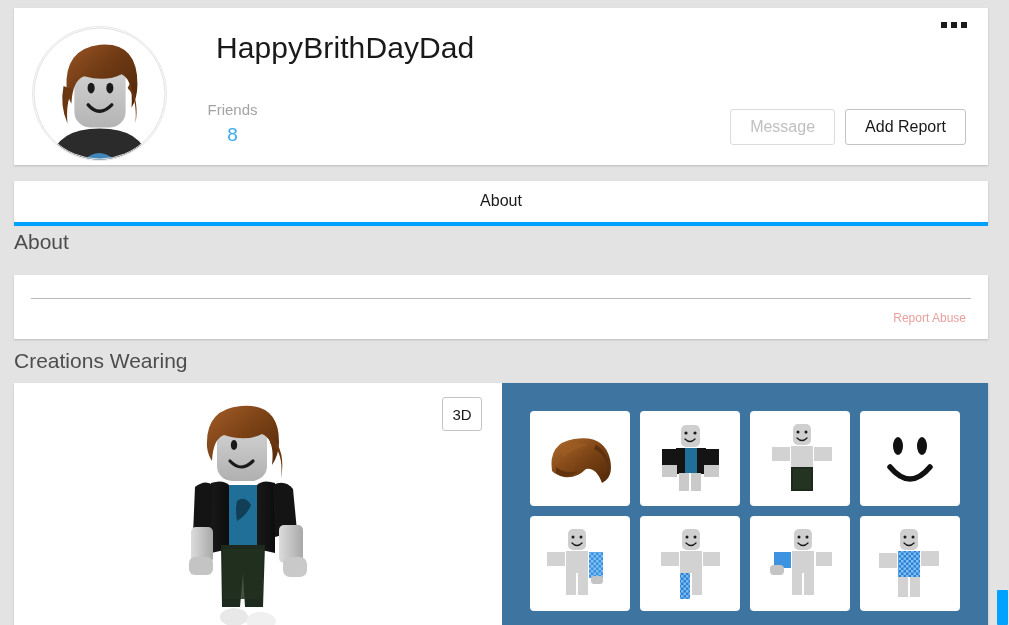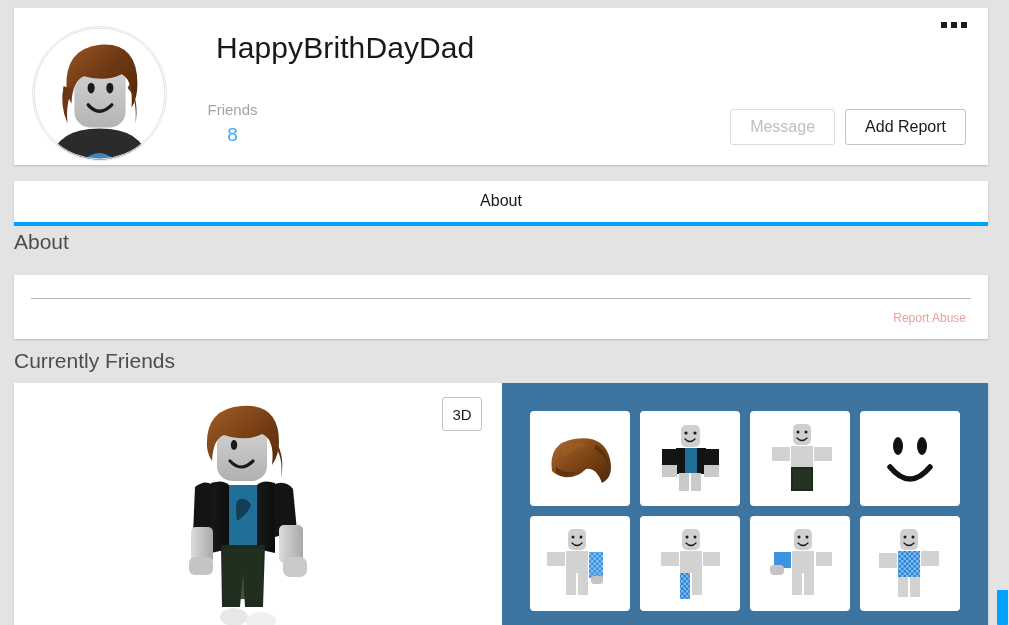--- a/index.html
+++ b/index.html
@@ -351,21 +351,21 @@
   <div class="tab active">About</div>
 </div>
 
 <div id="about-heading">About</div>
 
 <div class="card" id="about-card">
   <div id="about-rule"></div>
   <a id="report-abuse" href="#">Report Abuse</a>
 </div>
 
-<div id="wearing-heading">Currently Friends</div>
+<div id="wearing-heading">Creations Wearing</div>
 
 <div id="wearing-card">
 
   <div id="avatar-viewport">
     <button id="btn-3d">3D</button>
 
     <div id="avatar-full">
       <svg viewBox="0 0 250 250" xmlns="http://www.w3.org/2000/svg" aria-hidden="true">
         <defs>
           <linearGradient id="hairG2" x1="0" y1="0" x2="1" y2="1">

